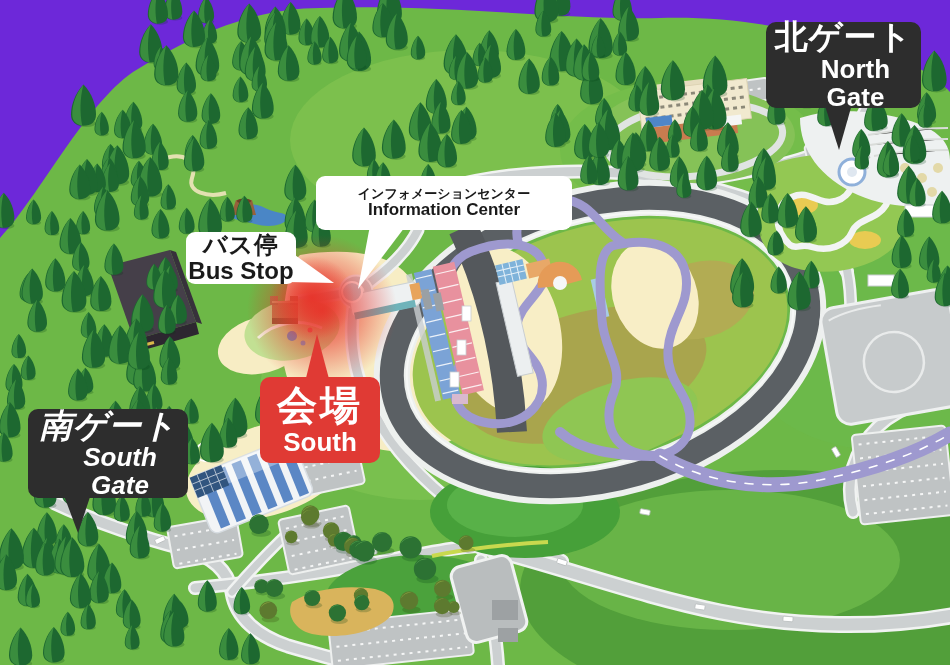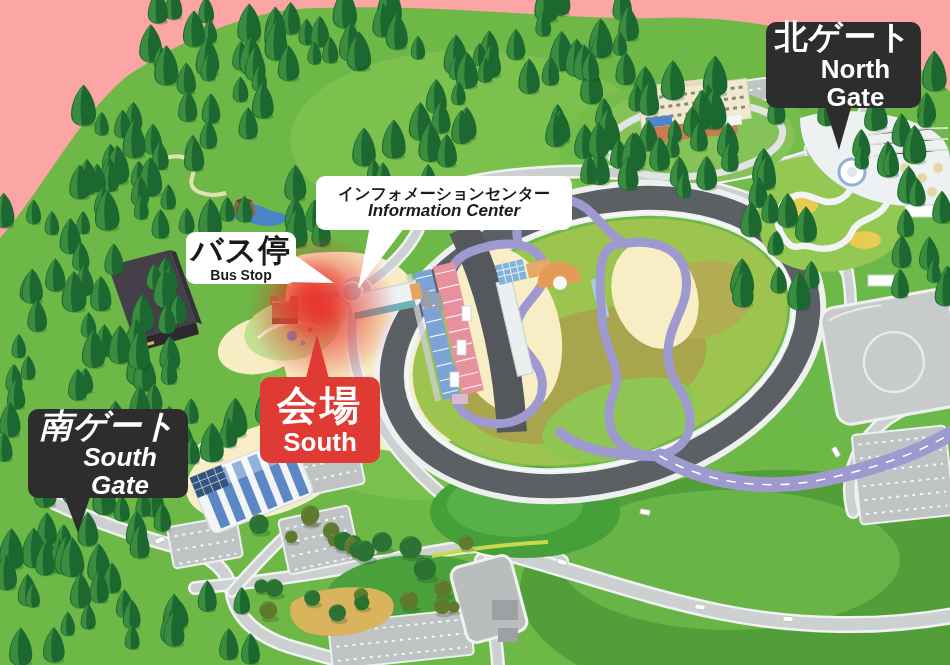--- a/index.html
+++ b/index.html
@@ -3,45 +3,45 @@
 <meta charset="utf-8">
 <style>
   :root{
     --gate-bg:#2d2d2d;
     --callout-bg:#ffffff;
     --venue-bg:#e03a34;
     --text-light:#ffffff;
     --text-dark:#1a1a1a;
   }
   html,body{margin:0;padding:0;background:#fff;}
-  .stage{position:relative;width:950px;height:665px;overflow:hidden;background:#fca5a5;
+  .stage{position:relative;width:950px;height:665px;overflow:hidden;background:#6d28d9;
          font-family:"Liberation Sans","DejaVu Sans",sans-serif;}
   .stage svg.map{position:absolute;left:0;top:0;z-index:1;}
   .stage svg.overlay{position:absolute;left:0;top:0;z-index:5;pointer-events:none;}
   .tail-dark{fill:var(--gate-bg);}
   .tail-light{fill:var(--callout-bg);}
   .tail-red{fill:var(--venue-bg);}
   .label{position:absolute;z-index:6;text-align:center;font-weight:bold;
          display:flex;flex-direction:column;justify-content:center;line-height:1.08;}
   .label .jp{letter-spacing:1px;}
   .label.dark{background:var(--gate-bg);color:var(--text-light);border-radius:10px;}
   .label.light{background:var(--callout-bg);color:var(--text-dark);border-radius:9px;}
   .label.red{background:var(--venue-bg);color:var(--text-light);border-radius:10px;}
   #lbl-north{left:766px;top:22px;width:155px;height:86px;}
   #lbl-north .jp{font-size:33px;}
   #lbl-north .en{font-size:26px;margin-left:24px;}
   #lbl-south{left:28px;top:409px;width:160px;height:89px;font-style:italic;}
   #lbl-south .jp{font-size:33px;}
   #lbl-south .en{font-size:26px;margin-left:24px;}
   #lbl-info{left:316px;top:176px;width:256px;height:54px;}
-  #lbl-info .jp{font-size:16px;letter-spacing:0;}
-  #lbl-info .en{font-size:17px;font-style:italic;}
+  #lbl-info .jp{font-size:13px;letter-spacing:0;}
+  #lbl-info .en{font-size:17px;}
   #lbl-bus{left:186px;top:232px;width:110px;height:52px;}
-  #lbl-bus .jp{font-size:32px;}
-  #lbl-bus .en{font-size:14px;}
+  #lbl-bus .jp{font-size:24px;}
+  #lbl-bus .en{font-size:24px;}
   #lbl-venue{left:260px;top:377px;width:120px;height:86px;text-align:center;}
   #lbl-venue .jp{font-size:40px;letter-spacing:3px;}
   #lbl-venue .en{font-size:26px;}
 </style>
 </head>
 <body>
 
 <div class="stage">
 
 <svg class="map" id="map-svg" width="950" height="665" viewBox="0 0 950 665">

